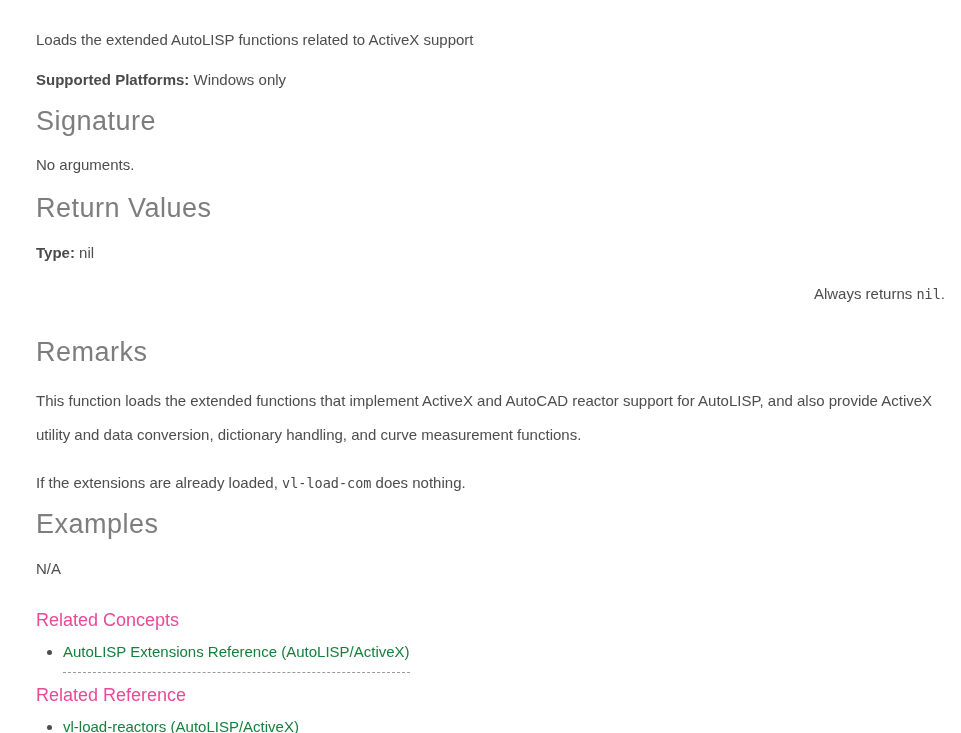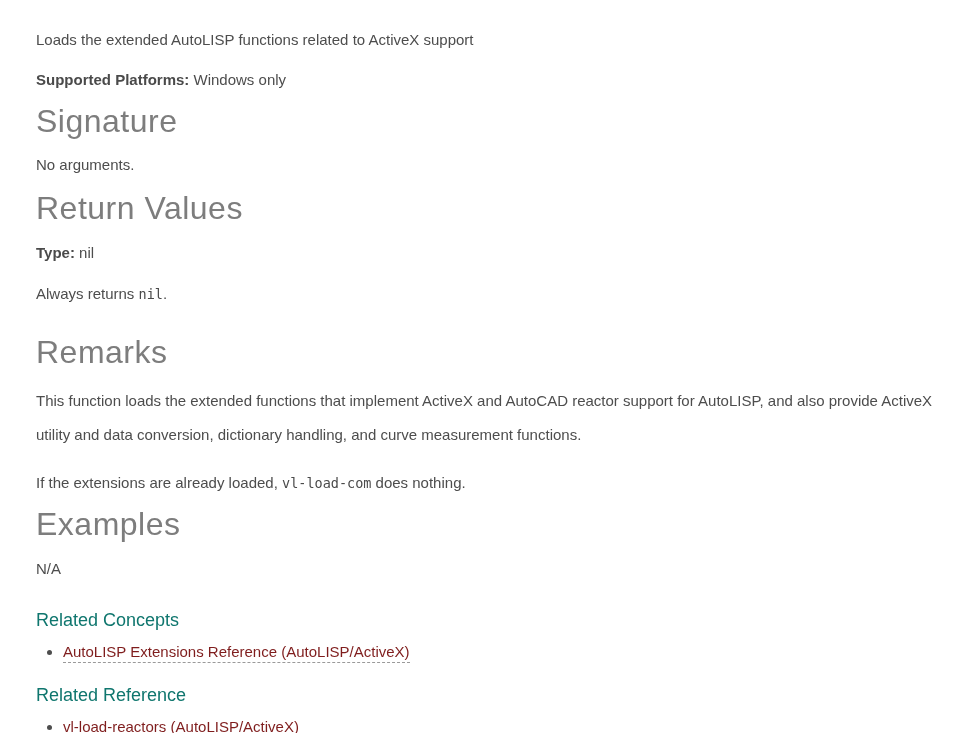--- a/index.html
+++ b/index.html
@@ -14,21 +14,21 @@
     line-height: 23px;
   }
   .content {
     padding: 28px 16px 20px 36px;
   }
   p.intro { margin: 0; }
   p.platforms { margin-top: 17px; }
   strong.inline-label { font-weight: 700; color: #4a4a4a; }
   h2.section-heading {
     margin-top: 14px;
-    font-size: 32px;
+    font-size: 27px;
     line-height: 32px;
     font-weight: 300;
     color: #7d7d7d;
     letter-spacing: 0.5px;
   }
   h2.h2-signature { margin-top: 14px; }
   h2.h2-return   { margin-top: 16px; }
   h2.h2-remarks  { margin-top: 30px; }
   h2.h2-examples { margin-top: 13px; }
   pre.code-block {
@@ -36,51 +36,51 @@
     background: #e5e5e5;
     padding: 5px 9px 6px 9px;
     font-family: "DejaVu Sans Mono", "Liberation Mono", monospace;
     font-size: 13px;
     line-height: 16px;
     color: #3f3f3f;
     white-space: pre;
   }
   p.no-args   { margin-top: 16px; }
   p.type-line { margin-top: 17px; }
-  p.always-line { margin-top: 18px; }
+  p.always-line { margin-top: 18px; text-align: right; }
   p.remarks-para { margin-top: 16px; line-height: 34px; }
   p.remarks-note { margin-top: 19px; }
   p.na-line   { margin-top: 17px; }
   code.inline-code {
     font-family: "DejaVu Sans Mono", "Liberation Mono", monospace;
     font-size: 13.5px;
     color: #4a4a4a;
   }
   h3.related-heading {
     margin-top: 29px;
     font-size: 18px;
     line-height: 23px;
     font-weight: 400;
-    color: #0f766e;
+    color: #ec4899;
   }
   h3.h3-reference { margin-top: 21px; }
   ul.related-list {
     margin-top: 9px;
     padding-left: 27px;
     list-style: disc;
   }
   ul.related-list li {
     line-height: 22px;
     color: #4d4d4d;
   }
   a.doc-link {
-    color: #7f1d1d;
+    color: #15803d;
     text-decoration: none;
     border-bottom: 1px dashed #9a9a9a;
-    padding-bottom: 2px;
+    padding-bottom: 12px;
   }
 </style>
 </head>
 <body>
 
 <div class="content">
 
   <p class="intro">Loads the extended AutoLISP functions related to ActiveX support</p>
 
   <p class="platforms"><strong class="inline-label">Supported Platforms:</strong> <span>Windows only</span></p>

